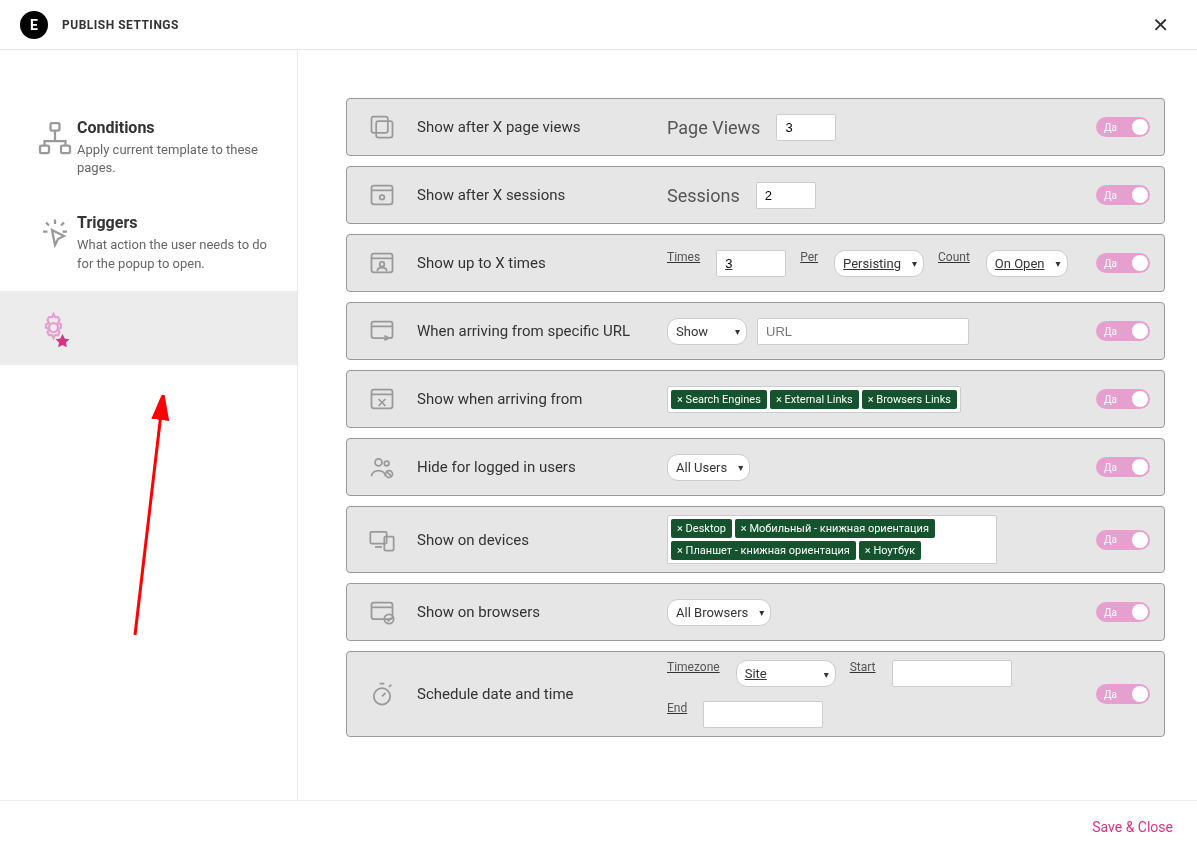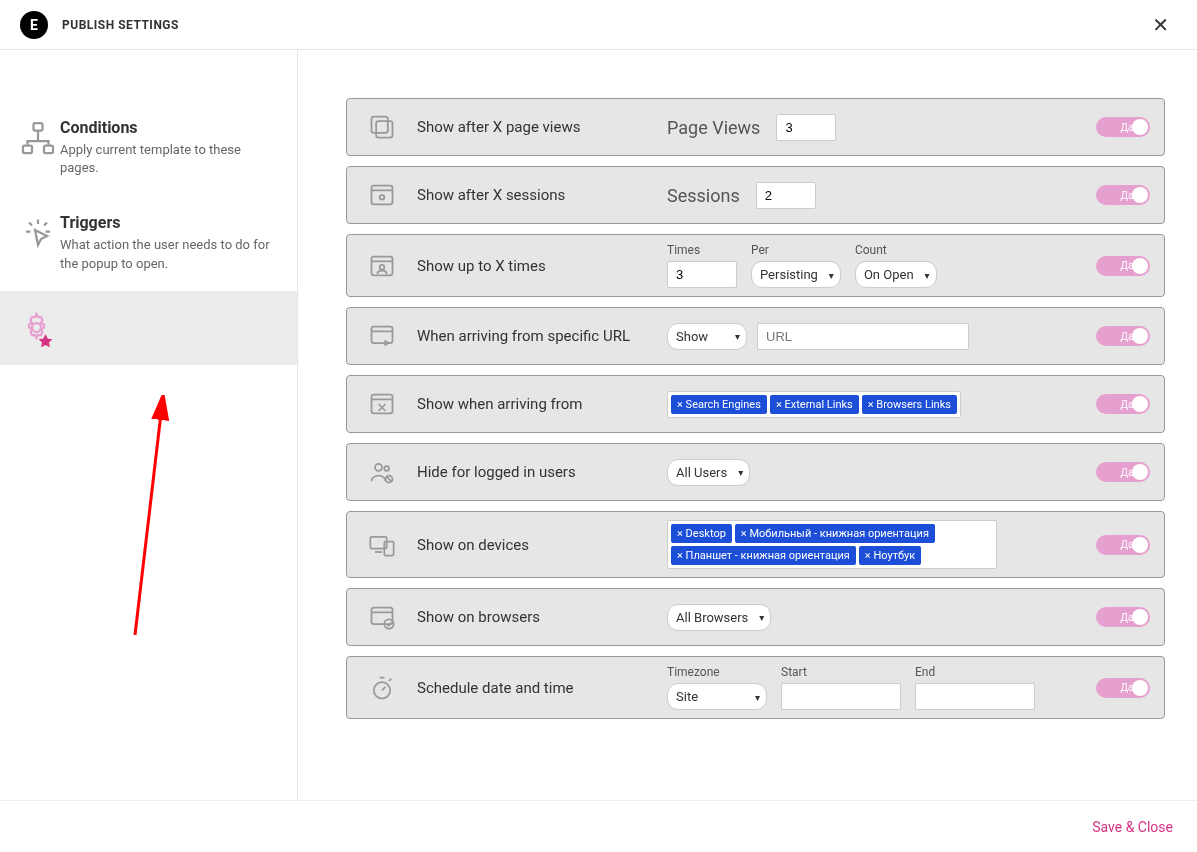--- a/index.html
+++ b/index.html
@@ -3,43 +3,43 @@
 <meta charset="utf-8">
 <style>
 * { box-sizing: border-box; margin: 0; padding: 0; }
 body { font-family: -apple-system, BlinkMacSystemFont, "Segoe UI", Roboto, Arial, sans-serif; color: #333; background: #fff; width: 1197px; height: 852px; overflow: hidden; position: relative; }
 .header { height: 50px; display: flex; align-items: center; padding: 0 20px; border-bottom: 1px solid #e6e6e6; }
 .logo { width: 28px; height: 28px; background: #000; border-radius: 50%; display: flex; align-items: center; justify-content: center; color: #fff; font-weight: bold; font-size: 14px; margin-right: 14px; }
 .header-title { font-size: 12px; font-weight: 700; letter-spacing: 0.5px; color: #333; }
 .close-btn { margin-left: auto; font-size: 20px; color: #333; cursor: pointer; padding: 4px 8px; }
 .body-wrap { display: flex; height: 750px; }
 .sidebar { width: 298px; border-right: 1px solid #e6e6e6; padding-top: 50px; }
-.side-item { display: flex; padding: 18px 20px 18px 16px; cursor: pointer; }
+.side-item { display: flex; padding: 18px 20px 18px 33px; cursor: pointer; }
 .side-item.active { background: #ececec; }
 .side-icon { width: 44px; flex-shrink: 0; display: flex; align-items: flex-start; justify-content: center; color: #999; padding-top: 2px; }
 .side-item.active .side-icon { color: #e6a0d0; }
 .side-txt { flex: 1; }
 .side-title { font-size: 16px; font-weight: 700; color: #333; margin-bottom: 4px; }
 .side-desc { font-size: 13px; color: #666; line-height: 1.4; }
 .main { flex: 1; padding: 48px 32px 20px 48px; overflow-y: auto; }
 .rule-card { background: #e6e6e6; border: 1px solid #999; border-radius: 4px; margin-bottom: 10px; display: flex; align-items: center; min-height: 58px; padding: 8px 14px 8px 0; }
 .rule-icon { width: 70px; display: flex; align-items: center; justify-content: center; color: #999; flex-shrink: 0; }
 .rule-title { width: 250px; font-size: 15px; color: #333; flex-shrink: 0; }
 .rule-fields { flex: 1; display: flex; gap: 14px; align-items: center; flex-wrap: wrap; }
-.field-group { display: flex; flex-direction: column; gap: 4px; }
+.field-group { display: flex; flex-direction: row; gap: 16px; text-decoration: underline; }
 .field-label { font-size: 12px; color: #555; }
 .text-input { background: #fff; border: 1px solid #ccc; padding: 5px 8px; font-size: 13px; width: 60px; border-radius: 2px; }
 .text-input.wide { width: 70px; }
 .text-input.url { width: 212px; }
 .text-input.blank { width: 120px; }
 .select-box { background: #fff; border: 1px solid #ccc; padding: 5px 22px 5px 8px; font-size: 13px; border-radius: 11px; position: relative; cursor: pointer; min-width: 78px; }
 .select-box::after { content: "▾"; position: absolute; right: 6px; top: 50%; transform: translateY(-50%); font-size: 10px; color: #333; }
 .tag-input { background: #fff; border: 1px solid #ccc; border-radius: 2px; padding: 3px; display: flex; flex-wrap: wrap; gap: 3px; min-width: 280px; max-width: 330px; }
-.tag { background: #1d4ed8; color: #fff; font-size: 11px; padding: 3px 6px; border-radius: 2px; white-space: nowrap; }
-.toggle { margin-left: auto; width: 54px; height: 20px; background: #e6a0d0; border-radius: 10px; position: relative; cursor: pointer; flex-shrink: 0; display: flex; align-items: center; justify-content: center; }
+.tag { background: #14532d; color: #fff; font-size: 11px; padding: 3px 6px; border-radius: 2px; white-space: nowrap; }
+.toggle { margin-left: auto; width: 54px; height: 20px; background: #e6a0d0; border-radius: 10px; position: relative; cursor: pointer; flex-shrink: 0; display: flex; align-items: center; }
 .toggle-knob { width: 16px; height: 16px; background: #fff; border-radius: 50%; position: absolute; right: 2px; top: 2px; }
 .toggle-label { font-size: 10px; color: #fff; margin-left: 8px; }
 .footer { position: absolute; bottom: 0; left: 0; right: 0; height: 52px; display: flex; align-items: center; justify-content: flex-end; padding: 0 24px; border-top: 1px solid #eee; }
 .save-btn { color: #d63384; font-size: 14px; cursor: pointer; }
 .arrow { position: absolute; left: 120px; top: 395px; pointer-events: none; }
 .inline-label { font-size: 18px; color: #555; margin-right: 6px; }
 .row-flex { display: flex; align-items: center; gap: 10px; }
 </style>
 </head>
 <body>

